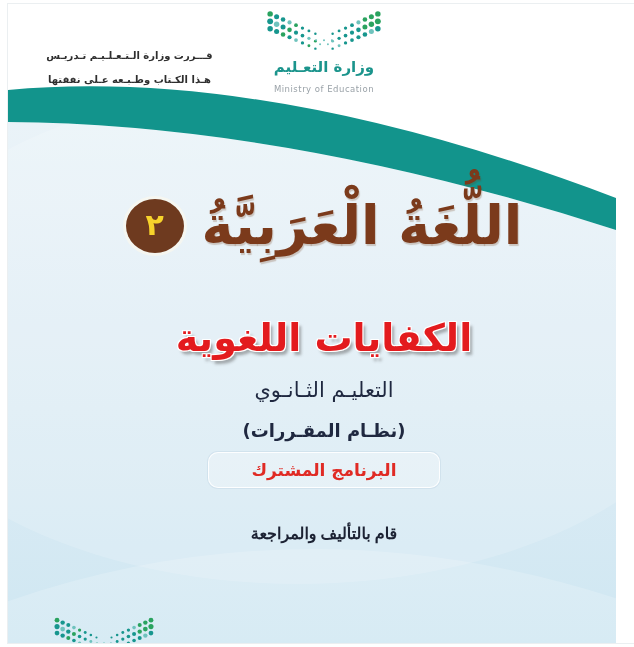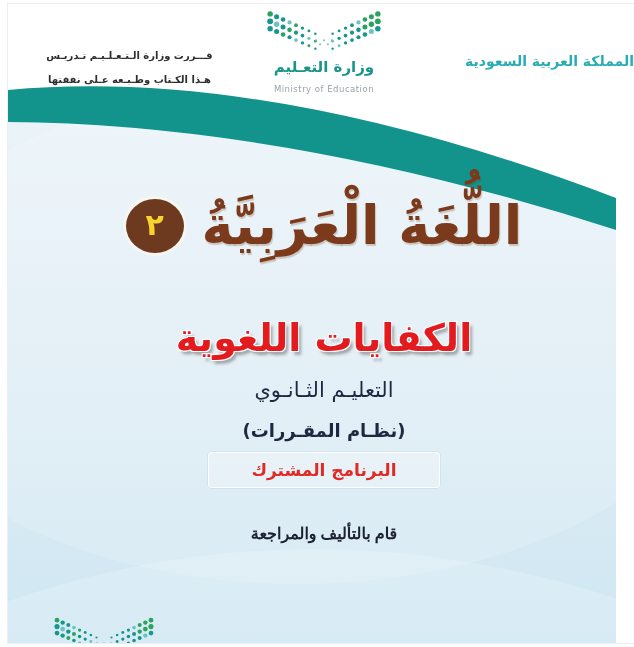--- a/index.html
+++ b/index.html
@@ -60,21 +60,21 @@
     position:absolute;top:374px;left:0;right:0;text-align:center;direction:rtl;
     font-size:21px;font-weight:normal;color:#1f2840;
   }
   .system{
     position:absolute;top:416px;left:0;right:0;text-align:center;direction:rtl;
     font-size:18px;font-weight:bold;color:#1f2840;
   }
   .program-wrap{position:absolute;top:448px;left:0;right:0;text-align:center;}
   .program-box{
     display:inline-block;direction:rtl;
-    padding:7px 42px;border-radius:4px;
+    padding:7px 42px;border-radius:10px;
     border:1px solid rgba(255,255,255,.9);
     background:rgba(255,255,255,.25);
     box-shadow:0 0 0 1px rgba(150,180,205,.18);
     font-size:17px;font-weight:bold;color:#e02a24;
   }
   .authors{
     position:absolute;top:512px;left:0;right:0;text-align:center;direction:rtl;
     font-size:16px;font-weight:bold;color:#1c2233;line-height:2.2;font-family:Liberation Serif, serif;
   }
   .emblem-bottom{
@@ -158,21 +158,20 @@
         <circle cx="52" cy="33" r="1" fill="#6fc3bd"></circle>
         <circle cx="56" cy="37" r="1" fill="#6fc3bd"></circle>
         <circle cx="60" cy="33" r="1" fill="#6fc3bd"></circle>
         <circle cx="64" cy="37" r="1" fill="#6fc3bd"></circle>
         <circle cx="68" cy="33" r="1" fill="#6fc3bd"></circle>
       </svg>
     <div class="ar">وزارة التعـليم</div>
     <div class="en">Ministry of Education</div>
   </div>
 
-  <div class="kingdom">المملكة العربية السعودية</div>
 
   <div class="title-row">
     <div class="badge">
       <span>٢</span>
     </div>
     <h1 class="main-title" style="margin:0">اللُّغَةُ الْعَرَبِيَّةُ</h1>
   </div>
 
   <div class="subtitle">الكفايات اللغوية</div>
 

